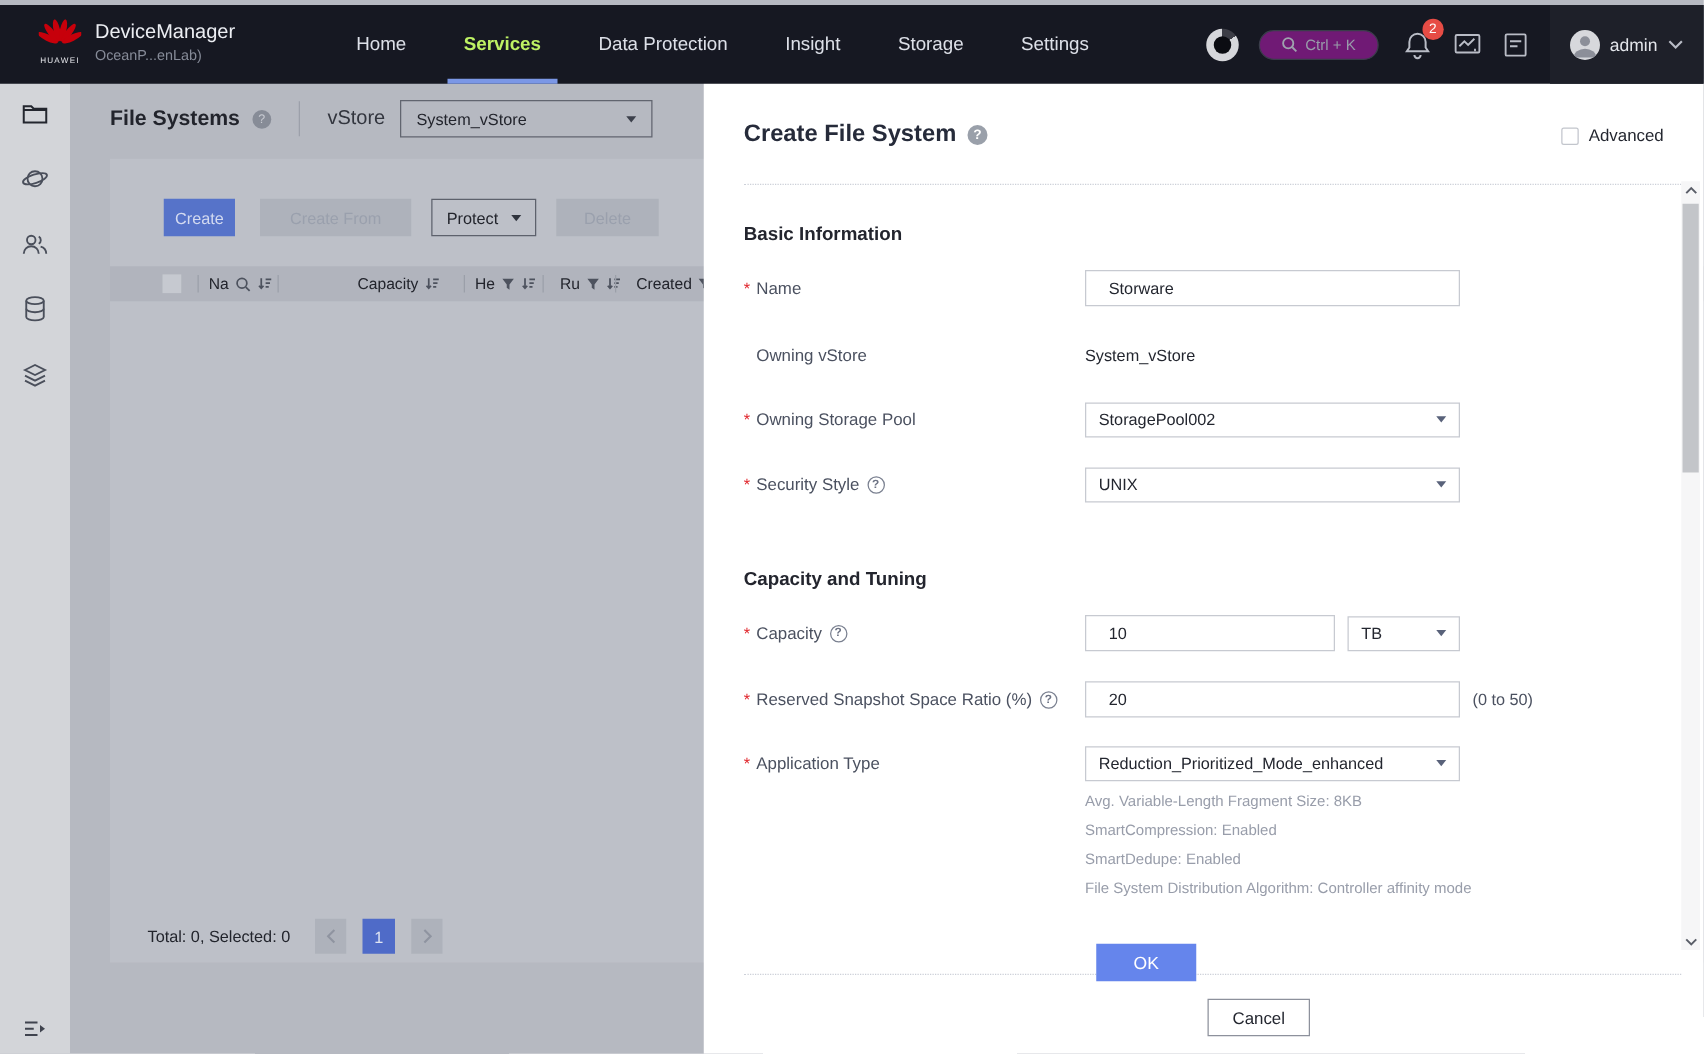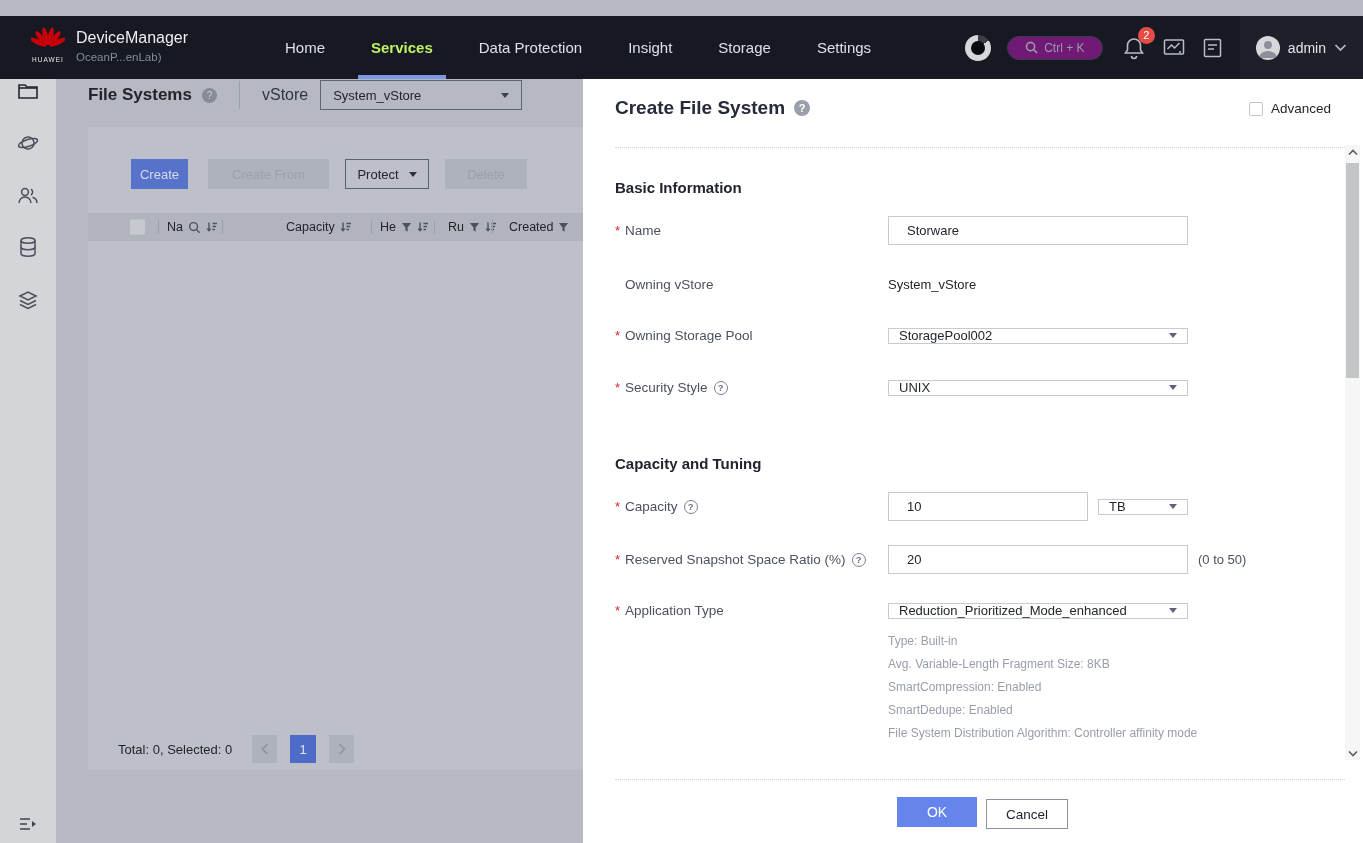--- a/index.html
+++ b/index.html
@@ -1,20 +1,20 @@
 <!DOCTYPE html>
 <html><head>
 <meta charset="utf-8">
 <style>
   * { margin:0; padding:0; box-sizing:border-box; }
   html,body { width:1363px; height:843px; overflow:hidden; }
   body { font-family:"Liberation Sans", sans-serif; position:relative; background:#b6b9c1; }
 
   
-  .topbar { position:absolute; left:0; top:16px; right:0; height:63px; background:#161822; z-index:30; }
+  .topbar { position:absolute; left:0; top:4px; right:0; height:63px; background:#161822; z-index:30; }
   .brand { position:absolute; left:26px; top:9px; width:44px; text-align:center; }
   .brand-word { font-size:6.5px; letter-spacing:1px; color:#e8e9ee; margin-top:1px; }
   .prod { position:absolute; left:76px; top:13px; }
   .prod-name { font-size:16px; color:#eceef3; font-weight:500; }
   .prod-dev { font-size:11.5px; color:#868b98; margin-top:4px; }
   .tnav { position:absolute; left:262px; top:0; height:63px; display:flex; }
   .tnav-item { position:relative; padding:0 23px; line-height:63px; font-size:15px; color:#dde0e8; cursor:pointer; }
   .tnav-item.active { color:#bef264; font-weight:bold; }
   .tnav-item.active .tab-underline { position:absolute; left:10px; right:10px; bottom:0; height:4px; background:#7b97e6; }
   .tright { position:absolute; right:0; top:0; height:63px; display:flex; align-items:center; }
@@ -56,40 +56,40 @@
   .colsep { width:1px; height:14px; background:#9b9fa9; }
   .colgrp { display:flex; align-items:center; gap:5px; font-size:12.5px; color:#22242c; white-space:nowrap; }
   .colgrp svg { color:#4d525e; }
   .tfoot-summary { position:absolute; left:30px; top:622px; transform:translateY(-50%); font-size:13px; color:#22242c; }
   .pgbtn { position:absolute; top:608px; height:28px; display:flex; align-items:center; justify-content:center; font-size:13px; cursor:pointer; }
   .pg-prev { left:164px; width:25px; background:#aeb2bb; color:#8f94a0; }
   .pg-cur  { left:202px; width:26px; background:#4f6bc8; color:#dfe4f2; }
   .pg-next { left:241px; width:25px; background:#aeb2bb; color:#8f94a0; }
 
   
-  .panel { position:absolute; left:563px; top:63px; right:0; bottom:0; background:#fff; z-index:20;margin-left:20px; }
+  .panel { position:absolute; left:563px; top:63px; right:0; bottom:0; background:#fff; z-index:20; }
   .p-title { position:absolute; left:32px; top:34px; font-size:19px; font-weight:bold; color:#262b3a; display:flex; align-items:center; gap:9px; }
   .p-title .help-dot { width:16px; height:16px; line-height:16px; background:#9aa0aa; color:#fff; margin-left:0; font-size:11px; }
   .adv { position:absolute; right:32px; top:38px; display:flex; align-items:center; gap:8px; cursor:pointer; }
   .adv-box { width:14px; height:14px; border:1px solid #c2c5cc; border-radius:2px; background:#fff; }
   .adv-label { font-size:13.5px; color:#23262f; }
   .dotted { position:absolute; left:32px; right:18px; border-top:1px dotted #ccd0d8; }
   .sect { position:absolute; left:32px; font-size:15px; font-weight:bold; color:#23252e; }
   .prow { position:absolute; left:32px; right:18px; height:29px; display:flex; align-items:center; }
   .plabel { width:273px; flex:none; font-size:13.5px; color:#4b5160; display:flex; align-items:center; }
   .star { width:10px; flex:none; color:#e0252b; font-size:13px; }
   .qmark { width:14px; height:14px; flex:none; border:1.3px solid #7a8090; border-radius:50%; color:#6d7384; font-size:9.5px; line-height:12px; text-align:center; margin-left:6px; font-weight:bold; }
   .pinput { height:29px; border:1px solid #c7cad1; padding:0 18px; font-size:13px; color:#23262f; font-family:inherit; outline:none; }
   .w300 { width:300px; } .w200 { width:200px; }
-  .pselect { height:16px; border:1px solid #c7cad1; display:flex; align-items:center; padding:0 10px; font-size:13px; color:#23262f; cursor:pointer; }
+  .pselect { height:28px; border:1px solid #c7cad1; display:flex; align-items:center; padding:0 10px; font-size:13px; color:#23262f; cursor:pointer; }
   .pselect .caret { border-top-color:#59627a; }
   .ptext { font-size:13px; color:#23262f; }
   .phint { font-size:13px; color:#4b5160; margin-left:10px; }
   .pdetails { position:absolute; left:305px; top:567px; font-size:12px; color:#989daa; line-height:23px; }
-  .okbtn { position:absolute; left:314px; top:734px; width:80px; height:30px; background:#6585ec; color:#fff; font-size:14px; border:none; cursor:pointer; font-family:inherit; }
+  .okbtn { position:absolute; left:314px; top:692px; width:80px; height:30px; background:#6585ec; color:#fff; font-size:14px; border:none; cursor:pointer; font-family:inherit; }
   .cancelbtn { position:absolute; left:403px; top:736px; width:82px; height:30px; background:#fff; border:1px solid #8d919c; color:#23262f; font-size:13.5px; cursor:pointer; font-family:inherit; }
   .scrollbar { position:absolute; right:3px; top:82px; width:15px; height:615px; background:#f6f6f7; }
   .sb-arrow { position:absolute; left:0; width:15px; height:14px; display:flex; align-items:center; justify-content:center; color:#5a5e68; cursor:pointer; }
   .sb-thumb { position:absolute; left:1px; width:13px; top:18px; height:215px; background:#c3c5c9; cursor:grab; }
 </style>
 </head>
 <body>
 
 <div class="topbar">
   <div class="brand">
@@ -372,21 +372,20 @@
       <span class="star">*</span>
       <span>Application Type</span>
     </div>
     <div class="pselect w300">
       <span>Reduction_Prioritized_Mode_enhanced</span>
       <span class="caret"></span>
     </div>
   </div>
 
   <div class="pdetails">
-    <div>Type: Built-in</div>
     <div>Avg. Variable-Length Fragment Size: 8KB</div>
     <div>SmartCompression: Enabled</div>
     <div>SmartDedupe: Enabled</div>
     <div>File System Distribution Algorithm: Controller affinity mode</div>
   </div>
 
   <div class="dotted" style="top:716px"></div>
   <button class="okbtn">OK</button>
   <button class="cancelbtn">Cancel</button>
 

